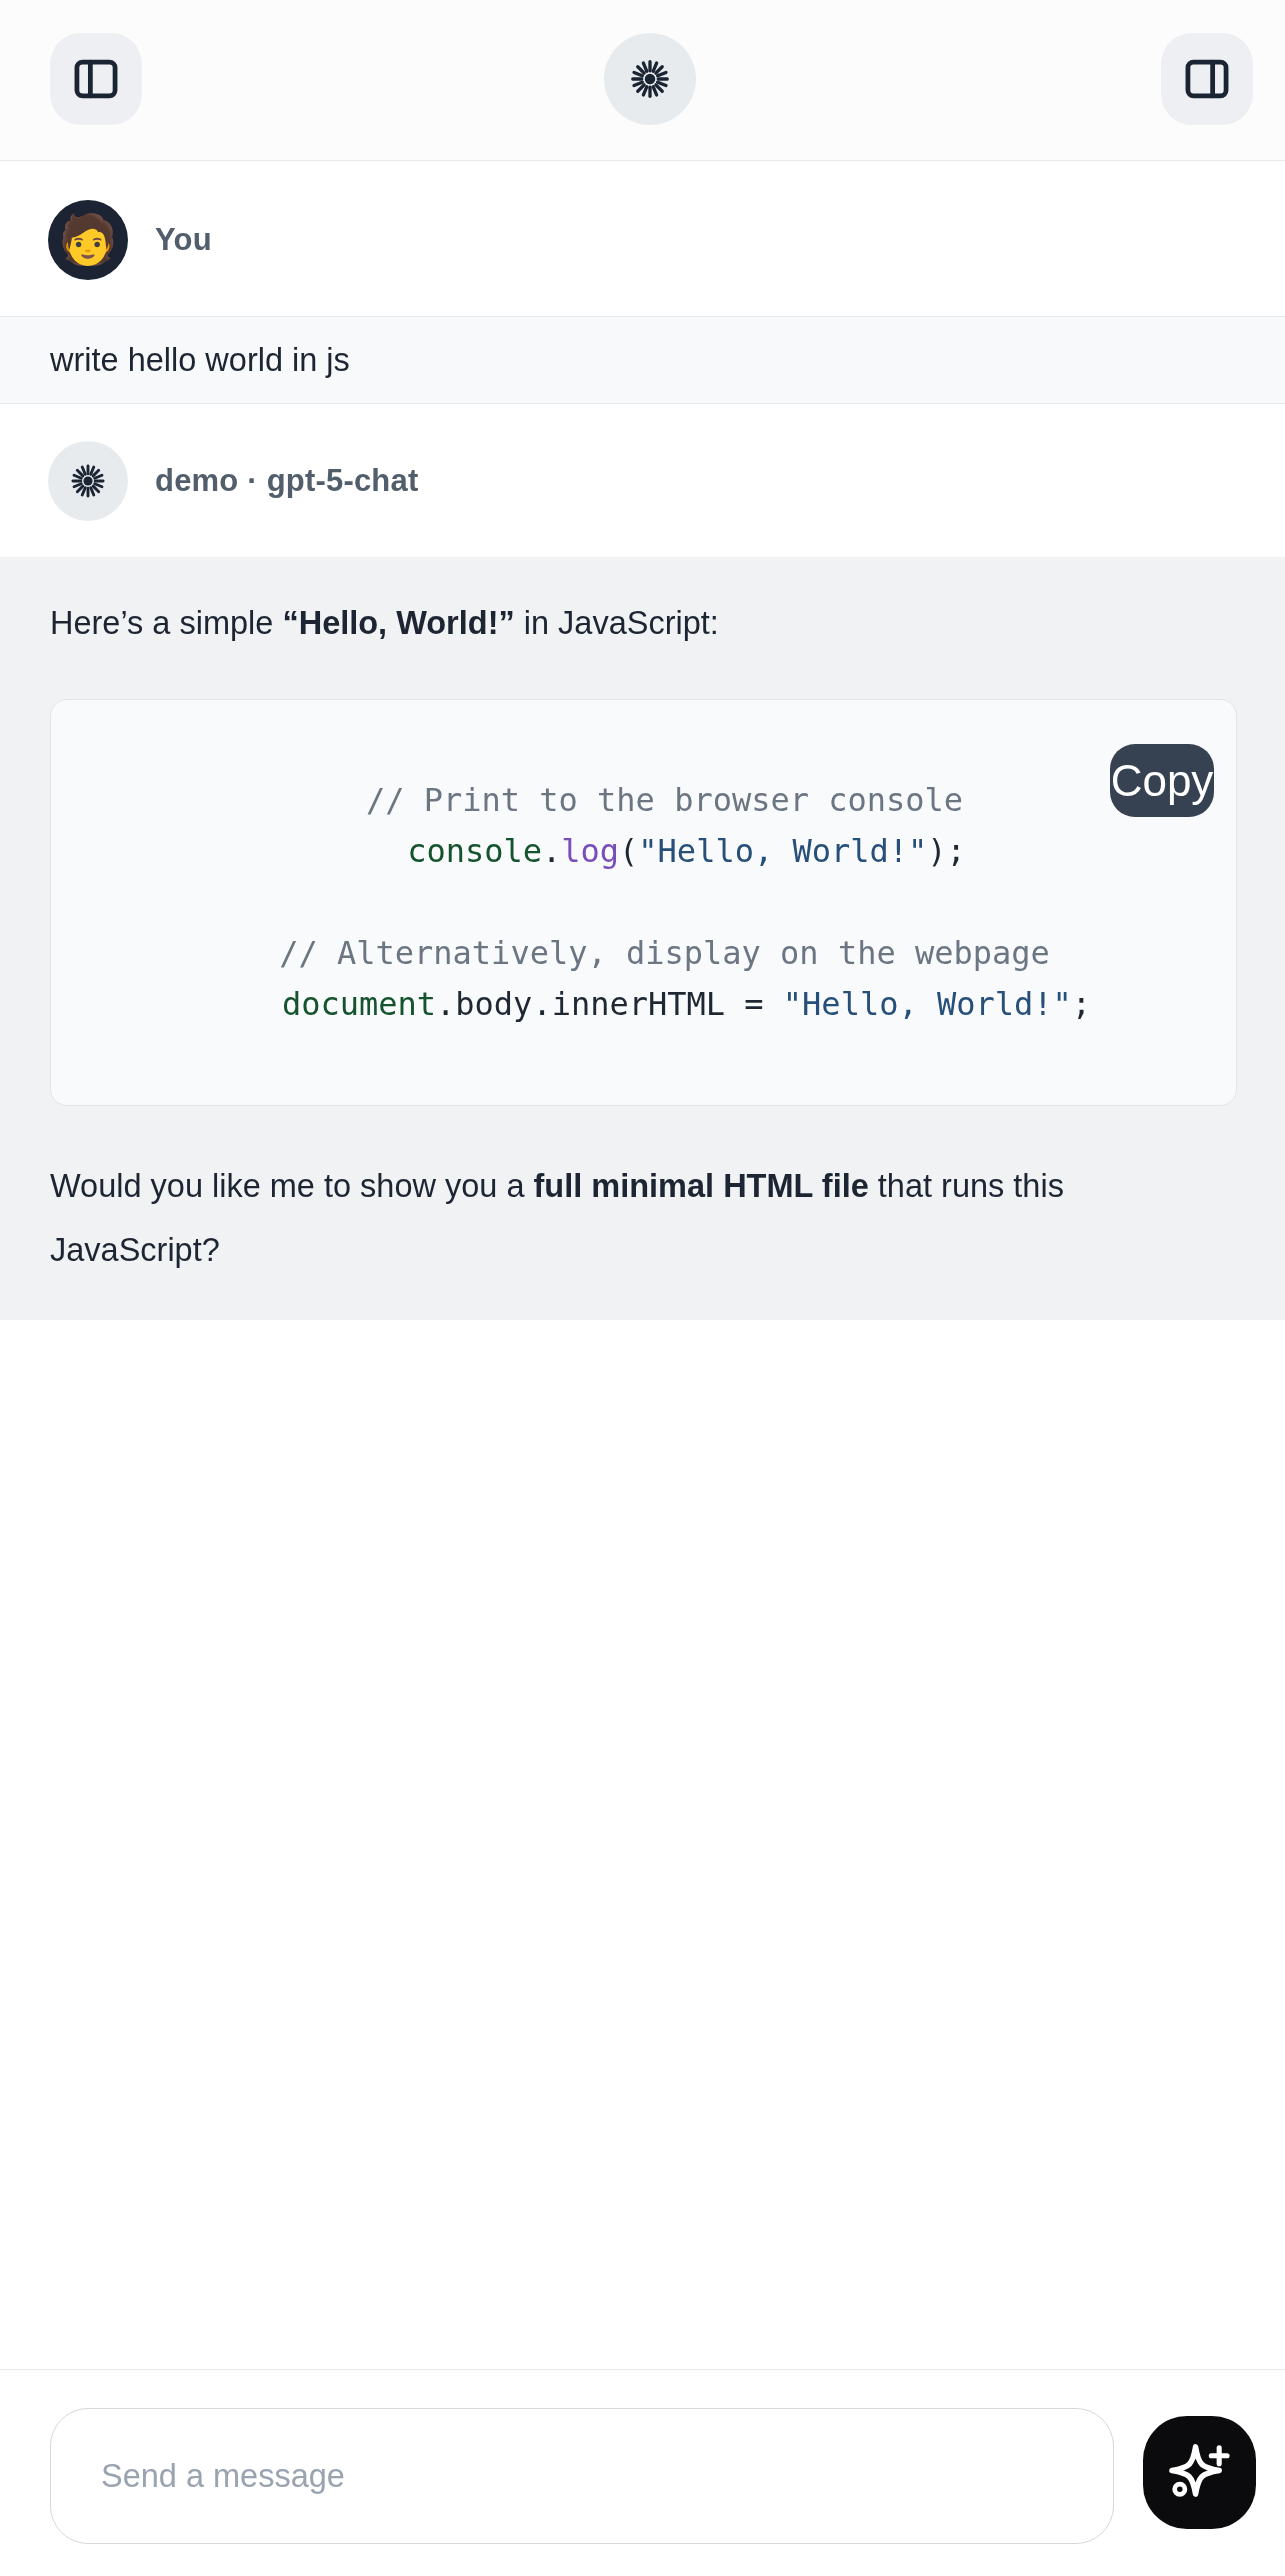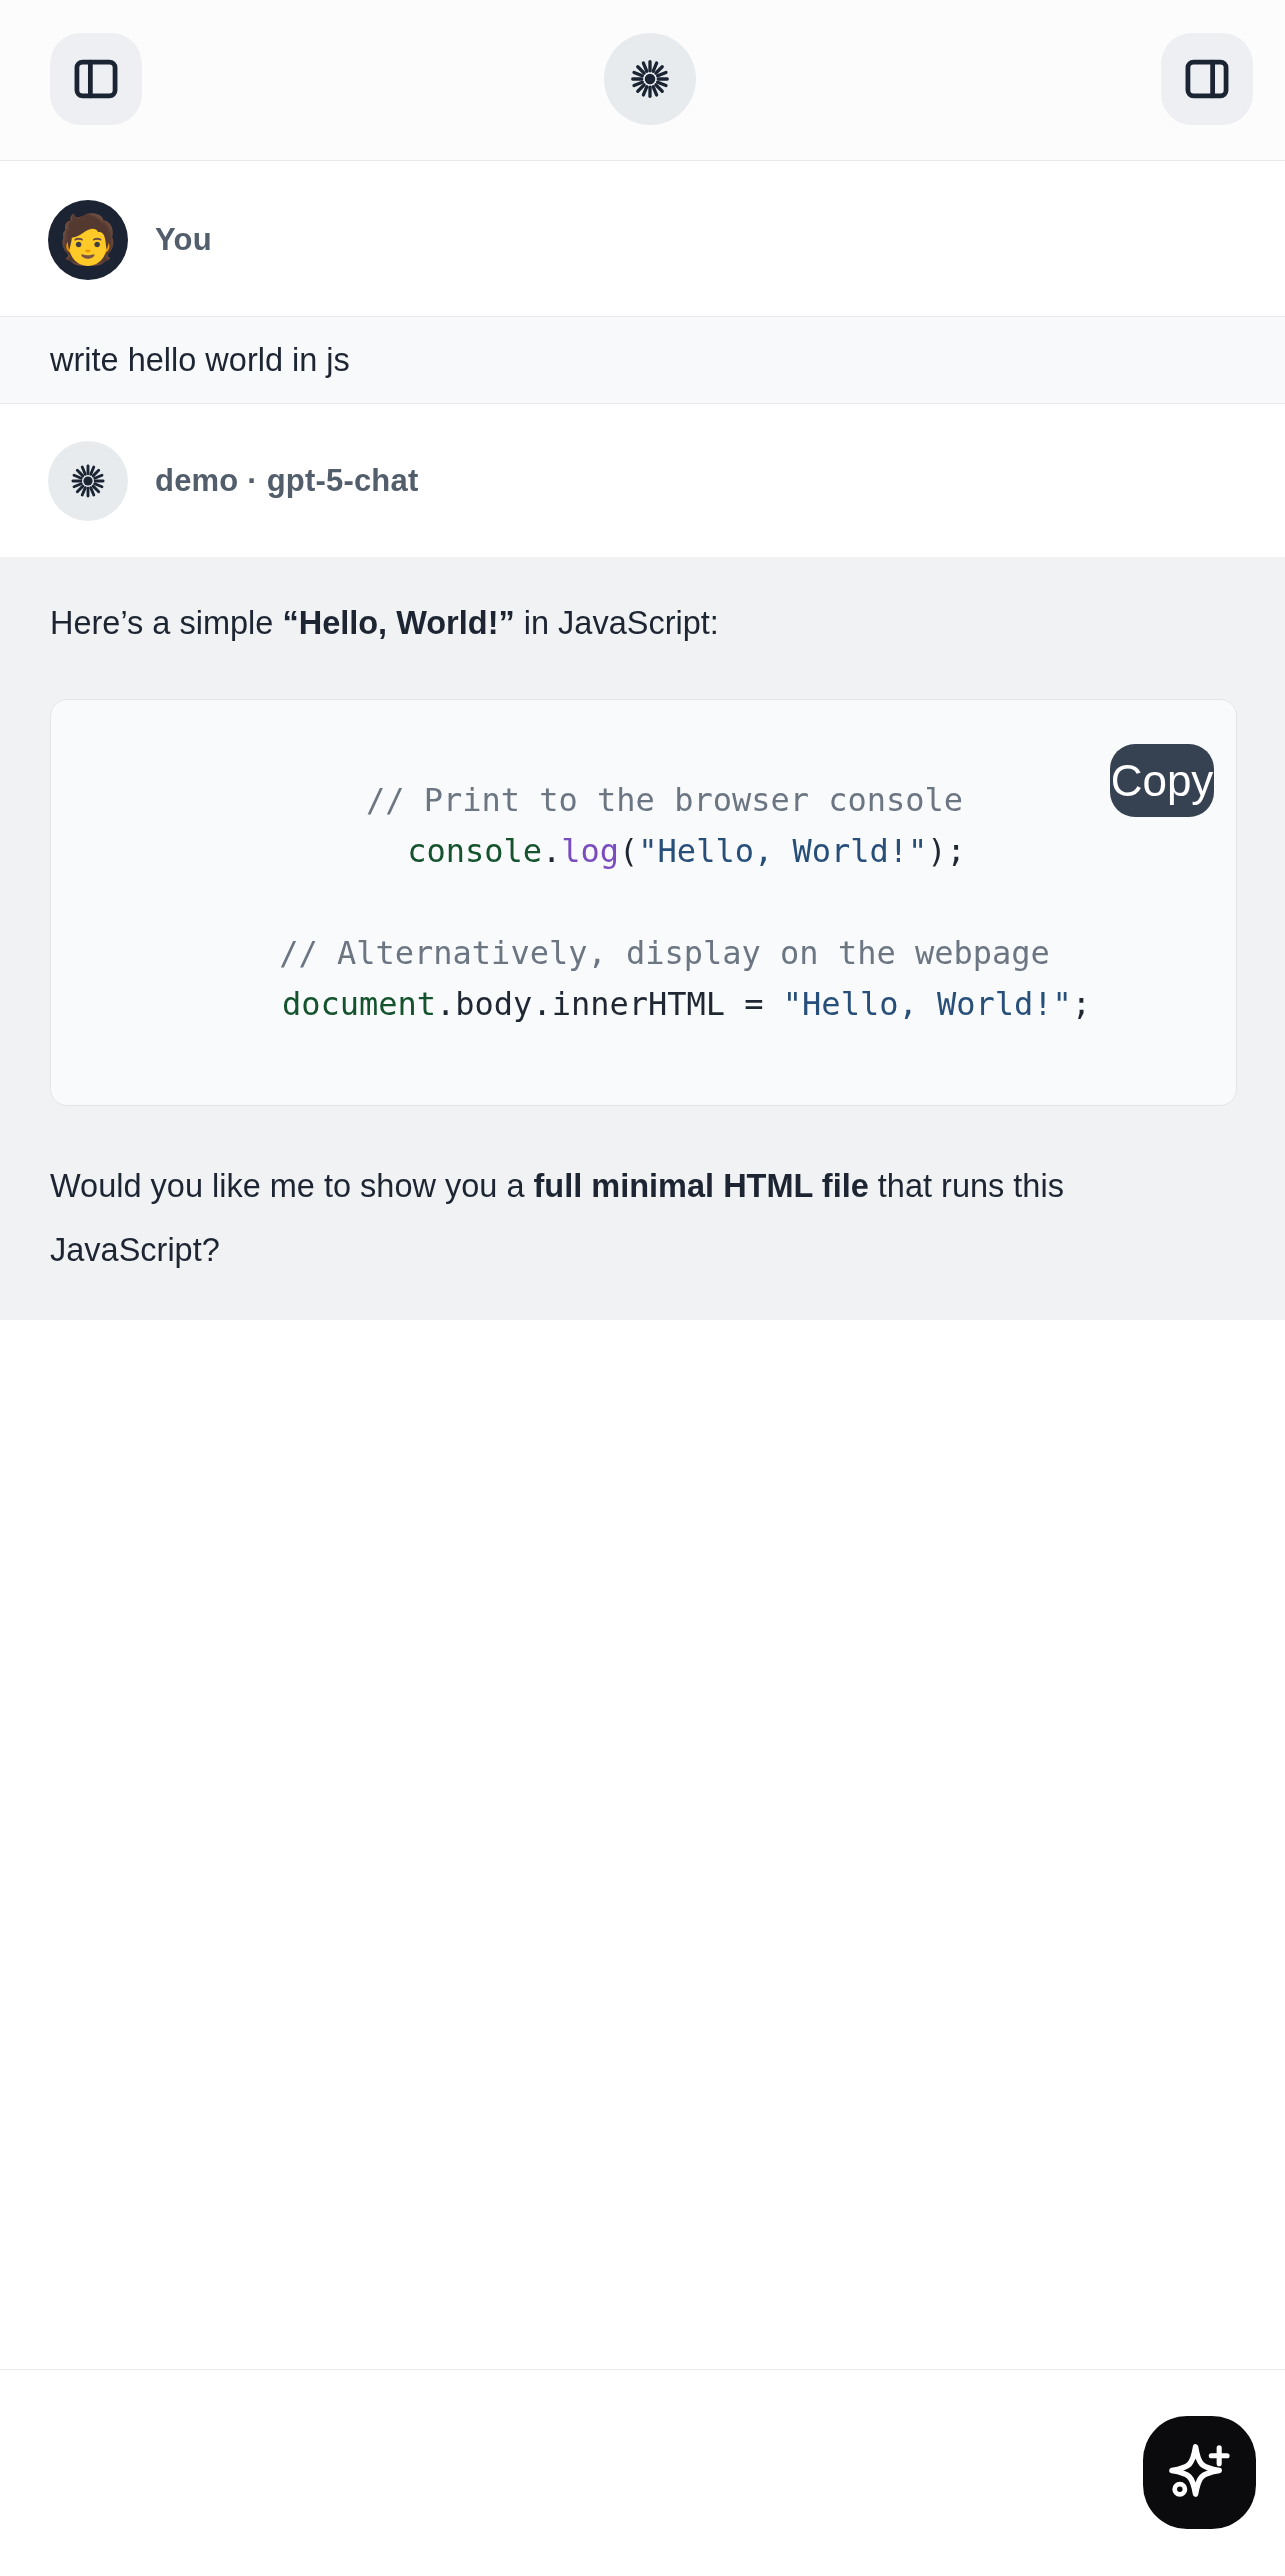--- a/index.html
+++ b/index.html
@@ -206,20 +206,21 @@
       <div class="code"><div><span class="tok-comment">// Print to the browser console</span></div><div><span class="tok-red">console</span><span class="tok-plain">.</span><span class="tok-purple">log</span><span class="tok-plain">(</span><span class="tok-string">"Hello, World!"</span><span class="tok-plain">);</span></div><div>&nbsp;</div><div><span class="tok-comment">// Alternatively, display on the webpage</span></div><div><span class="tok-red">document</span><span class="tok-plain">.body.innerHTML</span><span class="tok-plain"> = </span><span class="tok-string">"Hello, World!"</span><span class="tok-plain">;</span></div></div>
     </div>
 
 
     <p><span>Would you like me to show you a </span><span class="b">full minimal HTML file</span><span> that runs this JavaScript?</span></p>
   </div>
 
 </div>
 
 <div class="composer">
+  <input type="text" value="" placeholder="Send a message" style="">
   <button class="send-btn">
     <span>
       <svg width="63" height="63" viewBox="0 0 64 64" fill="none" stroke="#ffffff" stroke-linecap="round" stroke-linejoin="round">
         <path d="M28 7 C31 25 34 28 52 31 C34 34 31 37 28 55 C25 37 22 34 4 31 C22 28 25 25 28 7 Z" stroke-width="5.6"></path>
         <line x1="52" y1="8" x2="52" y2="24" stroke-width="5.2"></line>
         <line x1="44" y1="16" x2="60" y2="16" stroke-width="5.2"></line>
         <circle cx="12" cy="50" r="5.2" stroke-width="4.8"></circle>
       </svg>
     </span>
   </button>

